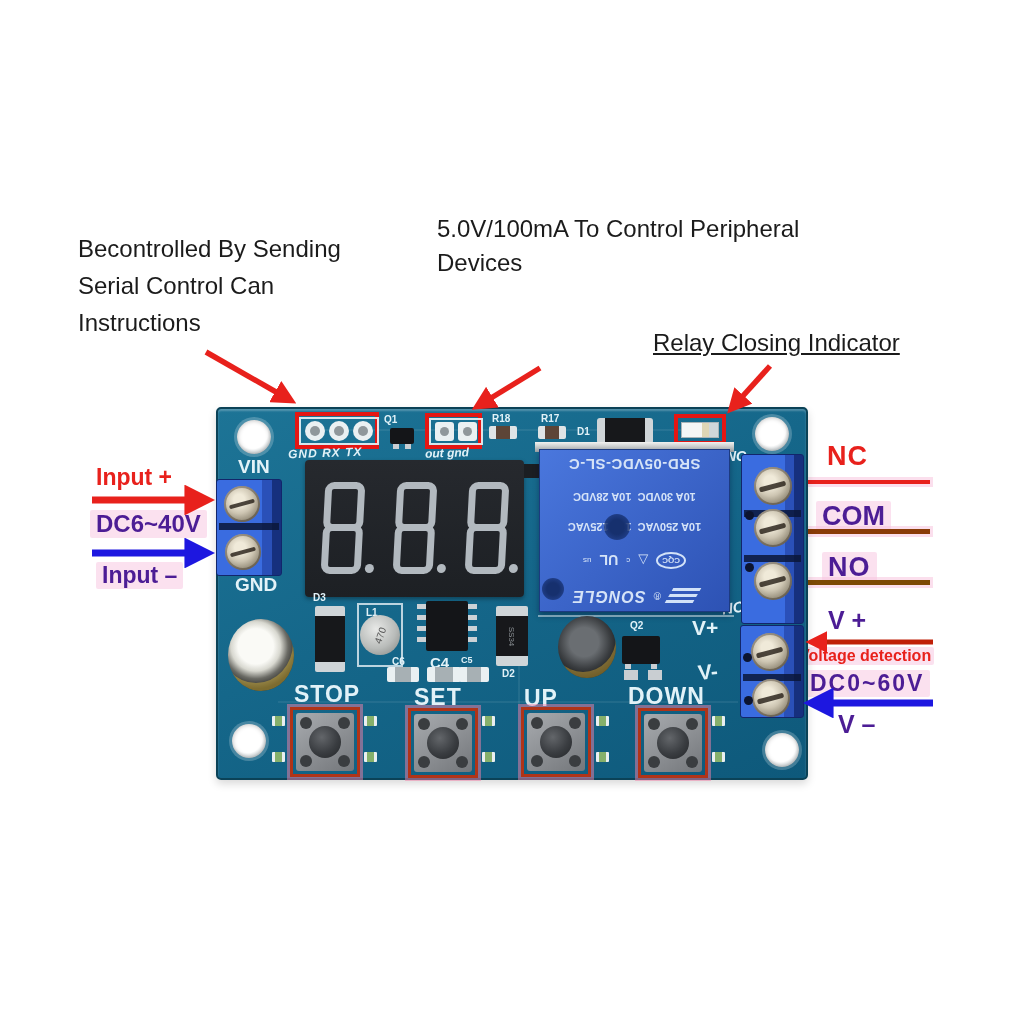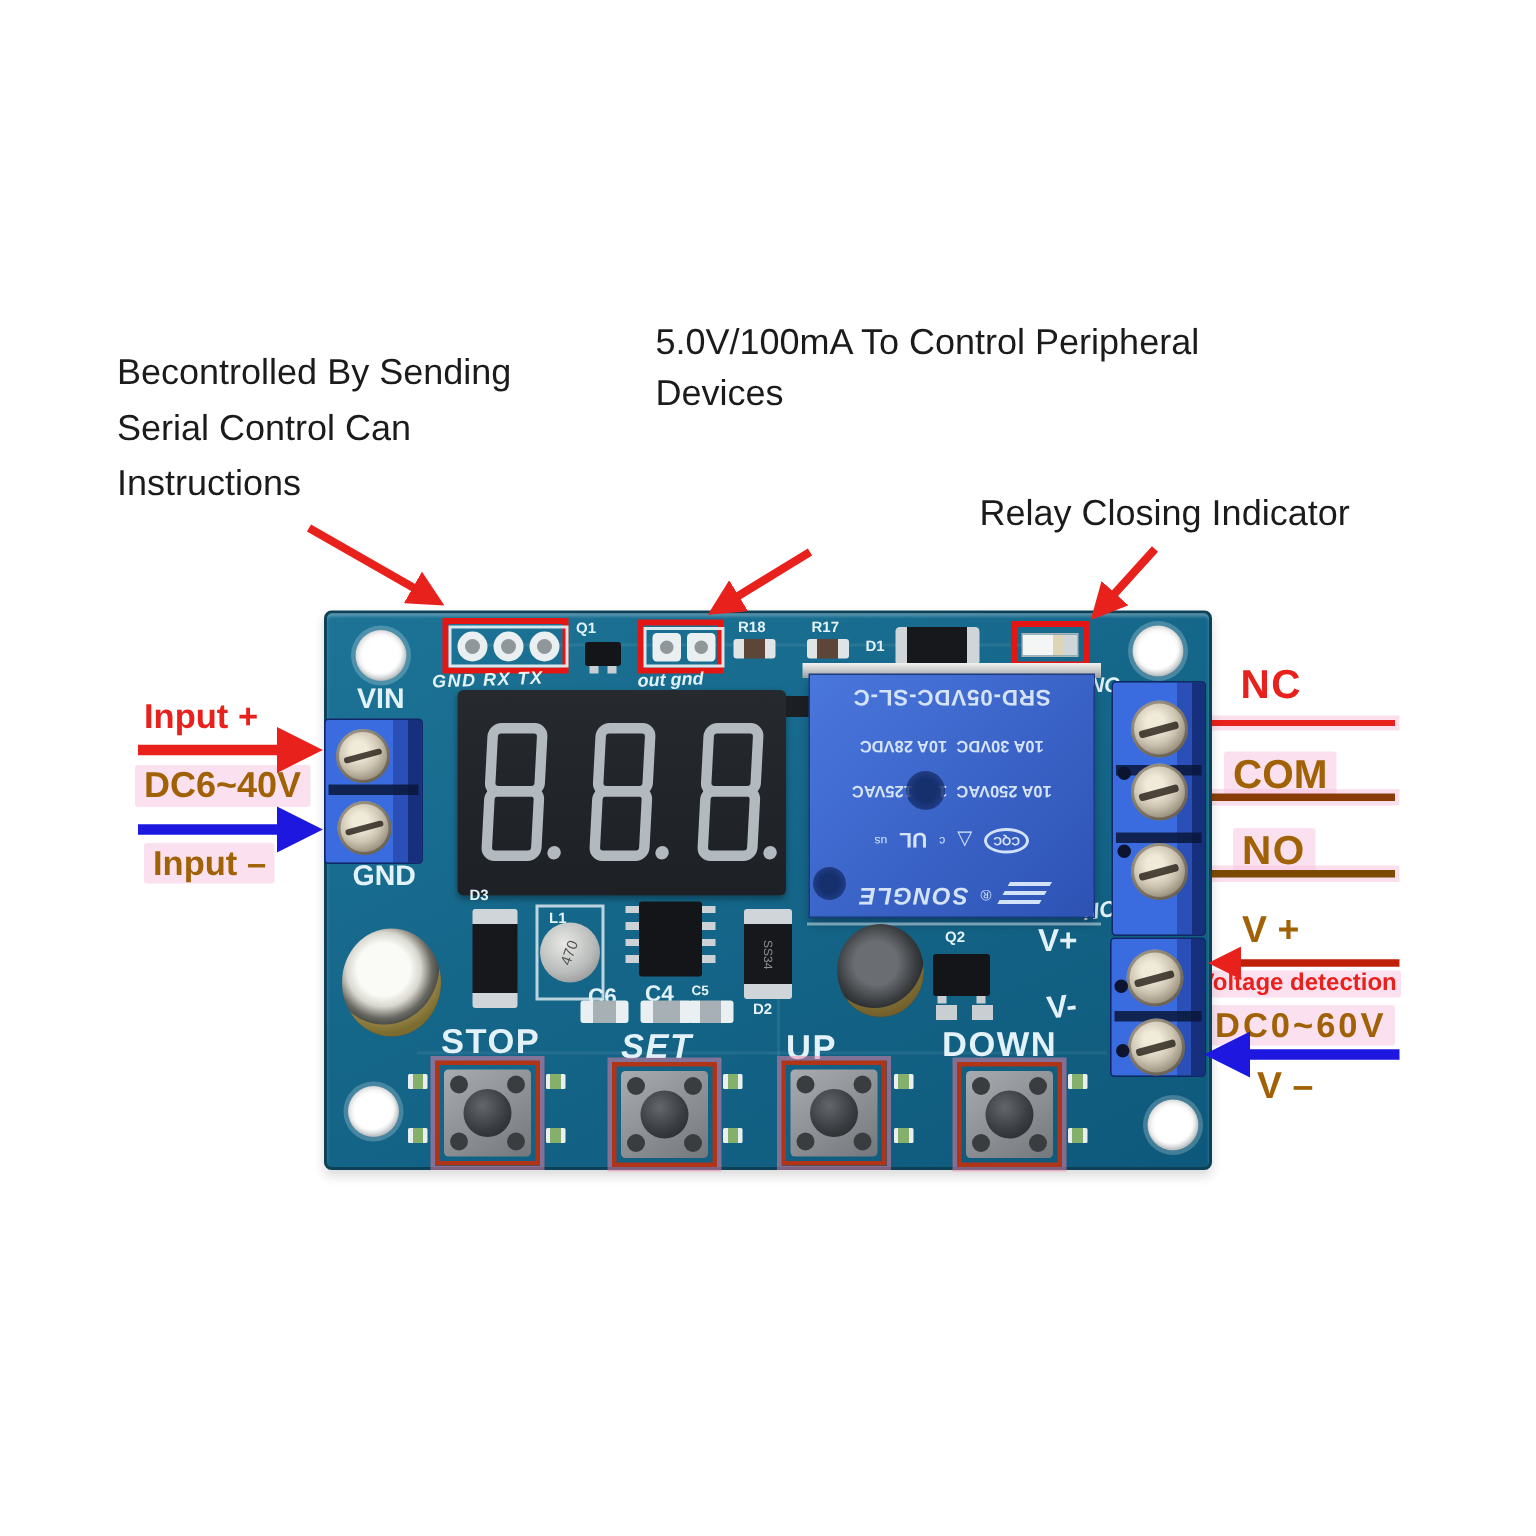--- a/index.html
+++ b/index.html
@@ -2,21 +2,21 @@
 <html><head>
 <meta charset="utf-8">
 <style>
   html,body{margin:0;padding:0;background:#ffffff;font-family:"Liberation Sans",sans-serif;}
   #canvas{position:relative;width:1024px;height:1024px;background:#ffffff;overflow:hidden;}
   .abs{position:absolute;}
   .note{position:absolute;color:#1b1b1b;font-size:24px;line-height:37px;}
   .note span{display:block;}
   .lbl{position:absolute;font-weight:700;white-space:nowrap;}
   .red{color:#e8211c;}
-  .brown{color:#a16207;}
+  .brown{color:#4c1d95;}
   .pink{background:rgba(248,205,228,.6);padding:0 6px;border-radius:2px;}
   .hline{position:absolute;box-shadow:0 0 0 3px rgba(247,196,223,.55);}
   #board{position:absolute;left:216px;top:407px;width:592px;height:373px;
          background:linear-gradient(155deg,#1d7496 0%,#15678a 45%,#0e597b 100%);
          border:2px solid #0b4257;border-radius:5px;box-sizing:border-box;
          box-shadow:inset 0 2px 2px rgba(255,255,255,.25),0 4px 8px rgba(0,0,0,.15);}
   .mhole{position:absolute;width:34px;height:34px;border-radius:50%;
          background:radial-gradient(circle at 45% 40%,#ffffff 0 55%,#dbe0e2 70%,#9fa8ac 100%);
          box-shadow:0 0 0 3px rgba(255,255,255,.22), inset 0 0 5px rgba(0,0,0,.3);}
   .redbox{position:absolute;border:4px solid #e41613;box-sizing:border-box;
@@ -87,21 +87,21 @@
 
   <div class="note" style="left:78px;top:230px;">
     <span>Becontrolled By Sending</span>
     <span>Serial Control Can</span>
     <span>Instructions</span>
   </div>
   <div class="note" style="left:437px;top:212px;line-height:34px;">
     <span>5.0V/100mA To Control Peripheral</span>
     <span>Devices</span>
   </div>
-  <div class="note" style="left:653px;top:324px;">
+  <div class="note" style="left:653px;top:324px;text-decoration:underline;">
     <span>Relay Closing Indicator</span>
   </div>
 
   <div class="lbl red" style="left:96px;top:464px;font-size:23px;">Input +</div>
   <div class="lbl brown pink" style="left:90px;top:510px;font-size:24px;">DC6~40V</div>
   <div class="lbl brown pink" style="left:96px;top:562px;font-size:23px;">Input –</div>
 
   <div class="lbl red" style="left:827px;top:441px;font-size:27px;letter-spacing:1px;">NC</div>
   <div class="lbl brown pink" style="left:816px;top:501px;font-size:27px;">COM</div>
   <div class="lbl brown pink" style="left:822px;top:552px;font-size:27px;letter-spacing:1px;">NO</div>
@@ -245,21 +245,21 @@
            background:radial-gradient(circle at 40% 35%,#e8e9e7,#b9bcba 55%,#7f827f);
            display:flex;align-items:center;justify-content:center;">
         <span style="font-size:10px;color:#555;transform:rotate(-70deg);">470</span>
       </div>
     </div>
 
     <div class="abs" style="left:208px;top:192px;width:42px;height:50px;background:#141518;border-radius:2px;"></div>
     <div class="icpins" style="left:199px;top:195px;"></div>
     <div class="icpins" style="left:250px;top:195px;"></div>
 
-    <div class="silk sm" style="left:174px;top:247px;font-size:15px;">C6</div>
+    <div class="silk sm" style="left:174px;top:247px;font-size:10px;">C6</div>
     <div class="scap" style="left:169px;top:258px;width:32px;"></div>
     <div class="silk sm" style="left:212px;top:245px;font-size:15px;">C4</div>
     <div class="scap" style="left:209px;top:258px;width:34px;"></div>
     <div class="silk sm" style="left:243px;top:246px;font-size:9px;">C5</div>
     <div class="scap" style="left:241px;top:258px;width:30px;"></div>
 
     <div class="vdiode" style="left:278px;top:197px;width:32px;height:60px;display:flex;align-items:center;justify-content:center;">
       <span style="font-size:8px;color:#8a8f93;transform:rotate(90deg);">SS34</span>
     </div>
     <div class="silk sm" style="left:284px;top:259px;">D2</div>
@@ -267,21 +267,21 @@
     <div class="abs" style="left:340px;top:207px;width:58px;height:62px;border-radius:50%;
          background:radial-gradient(circle at 45% 42%,#6a6e72 0 30%,#3a3d40 55%,#17181a 78%);
          box-shadow:inset -4px -10px 0 -4px rgba(200,160,50,.5);"></div>
 
     <div class="silk sm" style="left:412px;top:211px;">Q2</div>
     <div class="tran" style="left:404px;top:227px;width:38px;height:28px;"></div>
     <div class="abs" style="left:406px;top:261px;width:14px;height:10px;background:#c9ced2;"></div>
     <div class="abs" style="left:430px;top:261px;width:14px;height:10px;background:#c9ced2;"></div>
 
     <div class="silk" style="left:76px;top:272px;font-size:23px;font-weight:600;letter-spacing:1px;">STOP</div>
-    <div class="silk" style="left:196px;top:275px;font-size:23px;font-weight:600;letter-spacing:1px;font-style:italic;">SET</div>
+    <div class="silk" style="left:196px;top:275px;font-size:23px;font-weight:600;letter-spacing:1px;">SET</div>
     <div class="silk" style="left:306px;top:276px;font-size:23px;font-weight:600;letter-spacing:1px;text-align:center;">UP</div>
     <div class="silk" style="left:410px;top:274px;font-size:23px;font-weight:600;letter-spacing:1px;">DOWN</div>
 
     <div class="btnbox" style="left:72px;top:298px;">
       <div class="btn">
         <div class="p p1"></div>
           <div class="p p2"></div>
         <div class="p p3"></div>
           <div class="p p4"></div>
         <div class="c"></div>

